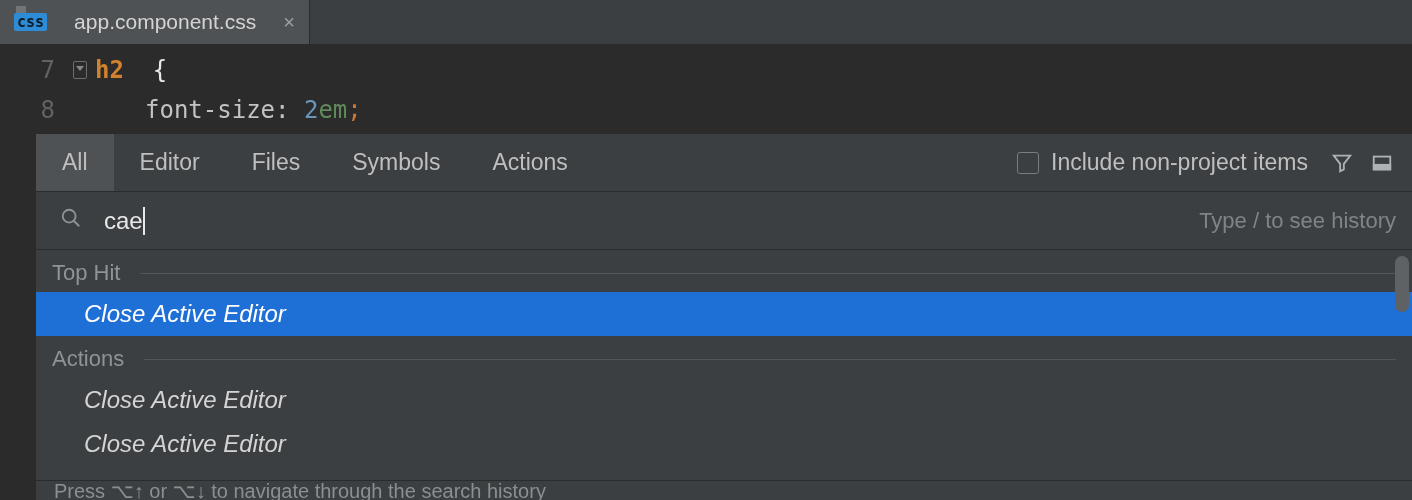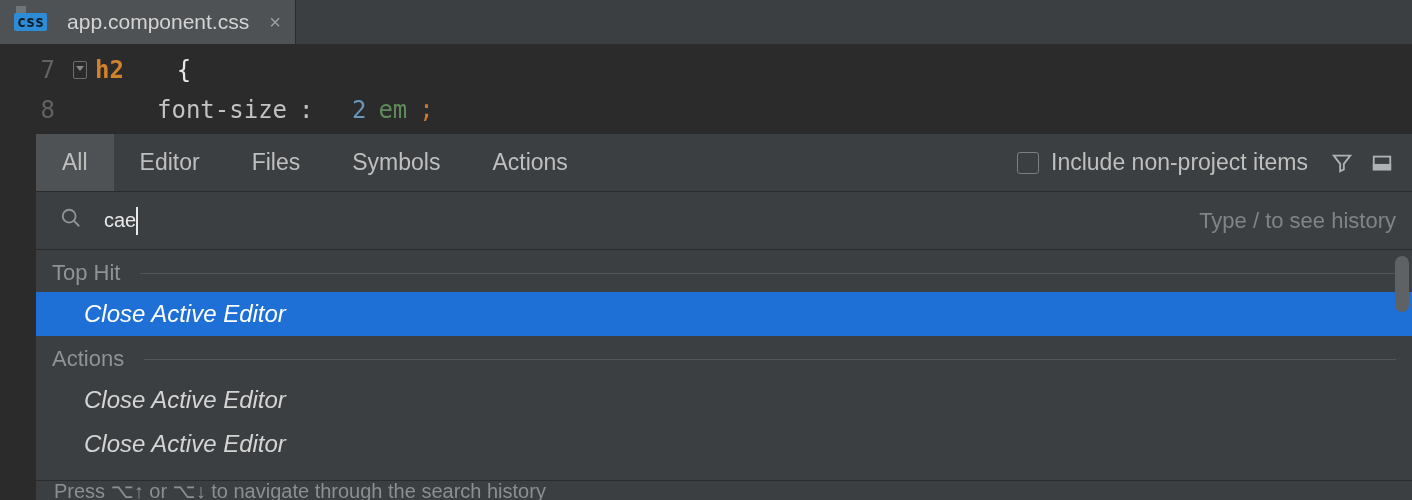--- a/index.html
+++ b/index.html
@@ -16,21 +16,21 @@
     height: 44px;
     background: #3c3f41;
     display: flex;
     align-items: stretch;
   }
   .tab {
     display: flex;
     align-items: center;
     padding: 0 14px;
     background: #4e5254;
-    gap: 20px;
+    gap: 27px;
     border-right: 1px solid #2b2b2b;
   }
   .tab .css-badge {
     background: #2e8cd6;
     color: #0b1b25;
     font-weight: 700;
     font-family: monospace;
     font-size: 15px;
     padding: 0px 3px;
     border-radius: 2px;
@@ -76,21 +76,21 @@
   }
   .gutter .fold-marker::after{
     content:"";
     position:absolute;
     left:50%; top:4px;
     transform:translateX(-50%);
     border-left:4px solid transparent;
     border-right:4px solid transparent;
     border-top:5px solid #888;
   }
-  .code { display: flex; gap: 12px; }
+  .code { display: flex; gap: 0; }
   .tok-selector { color: #d1822e; font-weight: 700; }
   .tok-brace { color: #e8e8e8; }
   .tok-prop { color: #c3c3c3; }
   .tok-colon { color: #c3c3c3; }
   .tok-num { color: #6897bb; }
   .tok-unit { color: #5f8c5a; }
   .tok-semi { color: #cc7832; }
   .indent { display:inline-block; width: 50px; }
 
   
@@ -275,21 +275,21 @@
   </div>
 
   <div class="search-row">
     <span class="search-icon">
       <svg width="22" height="22" viewBox="0 0 24 24" fill="none" stroke="currentColor" stroke-width="2">
           <circle cx="10" cy="10" r="7"></circle>
           <line x1="21" y1="21" x2="15" y2="15"></line>
         </svg>
     </span>
     <div style="flex:1; display:flex; align-items:center;">
-      <span style="color:#e8e8e8; font-size:20px;">cae</span>
+      <span style="color:#e8e8e8; font-size:24px;">cae</span>
         <span class="cursor"></span>
     </div>
     <span class="search-placeholder">Type / to see history</span>
   </div>
 
   <div class="results">
     <div class="section-header">
       <span>Top Hit</span>
         <span class="line"></span>
     </div>

